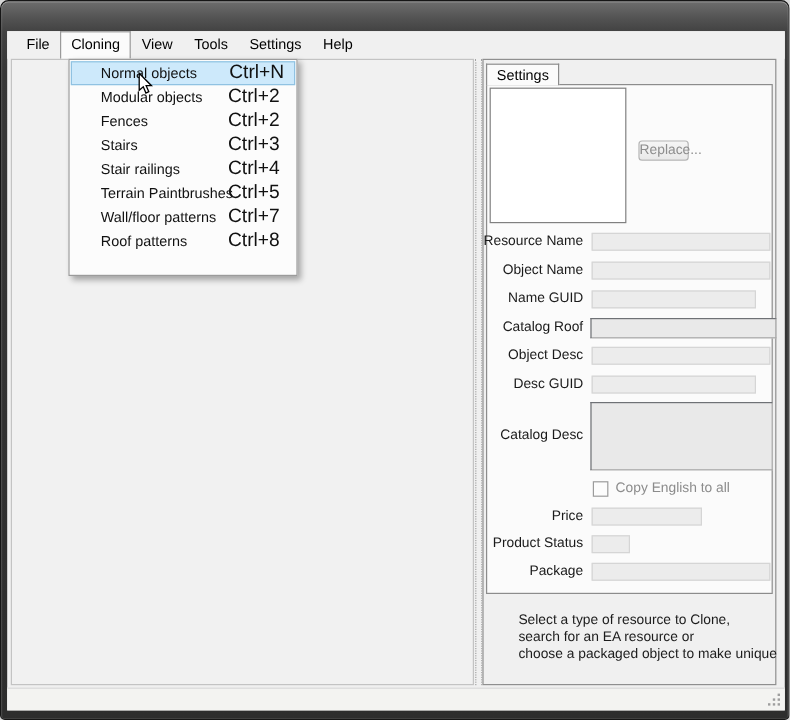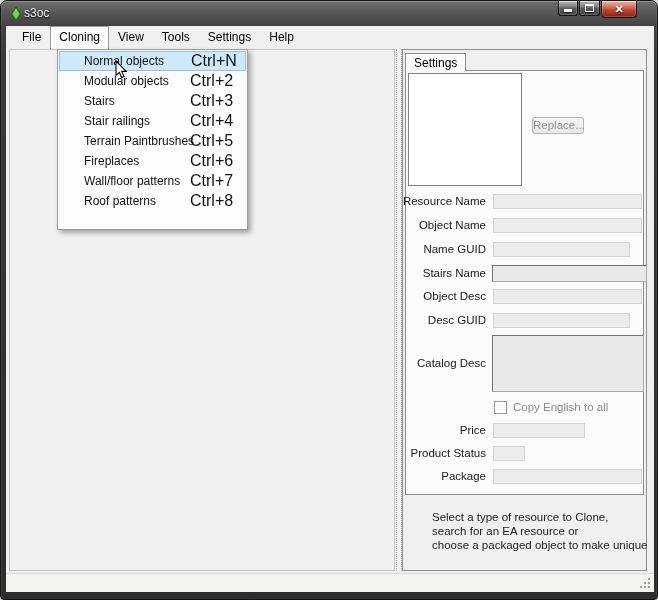--- a/index.html
+++ b/index.html
@@ -32,21 +32,21 @@
   .mb-item.open{background:#fbfbfb;border:1px solid #9a9a9a;border-bottom:none;padding:3px 8px 0 8px;}
   .left-pane{position:absolute;left:3px;top:23px;width:386px;height:522px;background:#f1f1f1;border:1px solid #c3c3c3;}
   .splitter{position:absolute;left:390px;top:23px;width:6px;height:522px;background:#f0f0f0;
     border-left:1px dotted #a3a3a3;border-right:1px dotted #a3a3a3;cursor:ew-resize;}
   .right-panel{position:absolute;left:396px;top:23px;width:245px;height:522px;background:#f0f0f0;border:1px solid #8f8f8f;}
   
   .tab{position:absolute;left:2px;top:3px;height:18px;padding:2px 8px 0 8px;background:#fbfbfb;
     border:1px solid #8c8c8c;border-bottom:none;font-size:12px;z-index:2;}
   .tabpage{position:absolute;left:2px;top:20px;width:239px;height:425px;background:#fbfbfb;border:1px solid #8c8c8c;}
   .preview{position:absolute;left:2px;top:2px;width:114px;height:113px;background:#ffffff;border:1px solid #808080;}
-  .replace-btn{position:absolute;left:126px;top:46px;width:52px;height:17px;border:1px solid #b4b4b4;border-radius:3px;
+  .replace-btn{position:absolute;left:126px;top:46px;width:42px;height:17px;border:1px solid #b4b4b4;border-radius:3px;
     background:linear-gradient(180deg,#f5f5f5,#e9e9e9);color:#8d8d8d;font-size:11.5px;text-align:center;line-height:15px;}
   .fl{position:absolute;left:-4px;width:84px;text-align:right;white-space:nowrap;font-size:11.5px;color:#1a1a1a;}
   .fi{position:absolute;left:87px;width:149px;height:15px;background:#ececec;border:1px solid #d5d5d5;
     font-size:11px;font-family:"Liberation Sans",sans-serif;padding:0 2px;color:#222;}
   .sunken{left:86px;background:#e9e9e9;border:1px solid #6e7175;border-right-color:#a9a9a9;border-bottom-color:#a9a9a9;}
   .w-guid{width:137px;}
   .w-catname{width:155px;height:17px;}
   .w-catdesc{width:152px;height:57px;resize:none;}
   .w-price{width:92px;}
   .w-status{width:32px;}
@@ -65,40 +65,20 @@
   .mrow .mk{position:absolute;left:131px;font-size:16px;color:#111;}
   .mrow.hl{background:#cde9fb;border:1px solid #90c2e2;}
   .mrow.hl .ml{padding-left:24px;}
   .cursor{position:absolute;left:109px;top:34px;z-index:20;}
 </style>
 </head>
 <body>
 
 <div class="window">
 
-  <div class="titlebar">
-    <span class="app-icon">
-      <svg width="10" height="14" viewBox="0 0 10 14">
-        <polygon points="5,0 9.5,7 5,13.5 0.5,7" fill="#57b332" stroke="#1d4f12" stroke-width="0.8"></polygon>
-        <polygon points="5,1.5 7.8,7 5,12 2.2,7" fill="#8fdc6a" opacity="0.7"></polygon>
-      </svg>
-    </span>
-    <span class="title-text">s3oc</span>
-    <div class="caps">
-      <div class="cap min">
-          <span class="glyph-min"></span>
-        </div>
-      <div class="cap max">
-          <span class="glyph-max"></span>
-        </div>
-      <div class="cap close">
-          <span class="glyph-close">✕</span>
-        </div>
-    </div>
-  </div>
 
   <div class="client">
 
     <div class="menubar">
       <span class="mb-item">File</span>
       <span class="mb-item open">Cloning</span>
       <span class="mb-item">View</span>
       <span class="mb-item">Tools</span>
       <span class="mb-item">Settings</span>
       <span class="mb-item">Help</span>
@@ -116,21 +96,21 @@
 
         <label class="fl" style="top:124px">Resource Name</label>
         <input class="fi" style="top: 123px;" readonly="" value="">
 
         <label class="fl" style="top:148px">Object Name</label>
         <input class="fi" style="top: 147px;" readonly="" value="">
 
         <label class="fl" style="top:172px">Name GUID</label>
         <input class="fi w-guid" style="top: 171px;" readonly="" value="">
 
-        <label class="fl" style="top:196px">Stairs Name</label>
+        <label class="fl" style="top:196px">Catalog Roof</label>
         <input class="fi sunken w-catname" style="top: 194px;" readonly="" value="">
 
         <label class="fl" style="top:219px">Object Desc</label>
         <input class="fi" style="top: 218px;" readonly="" value="">
 
         <label class="fl" style="top:243px">Desc GUID</label>
         <input class="fi w-guid" style="top: 242px;" readonly="" value="">
 
         <label class="fl" style="top:286px">Catalog Desc</label>
         <textarea class="fi sunken w-catdesc" style="top: 264px;" readonly=""></textarea>
@@ -162,34 +142,34 @@
     <div class="dropdown">
       <div class="mrow hl">
         <span class="ml">Normal objects</span>
         <span class="mk">Ctrl+N</span>
       </div>
       <div class="mrow">
         <span class="ml">Modular objects</span>
         <span class="mk">Ctrl+2</span>
       </div>
       <div class="mrow">
+        <span class="ml">Fences</span>
+        <span class="mk">Ctrl+2</span>
+      </div>
+      <div class="mrow">
         <span class="ml">Stairs</span>
         <span class="mk">Ctrl+3</span>
       </div>
       <div class="mrow">
         <span class="ml">Stair railings</span>
         <span class="mk">Ctrl+4</span>
       </div>
       <div class="mrow">
         <span class="ml">Terrain Paintbrushes</span>
         <span class="mk">Ctrl+5</span>
-      </div>
-      <div class="mrow">
-        <span class="ml">Fireplaces</span>
-        <span class="mk">Ctrl+6</span>
       </div>
       <div class="mrow">
         <span class="ml">Wall/floor patterns</span>
         <span class="mk">Ctrl+7</span>
       </div>
       <div class="mrow">
         <span class="ml">Roof patterns</span>
         <span class="mk">Ctrl+8</span>
       </div>
     </div>

